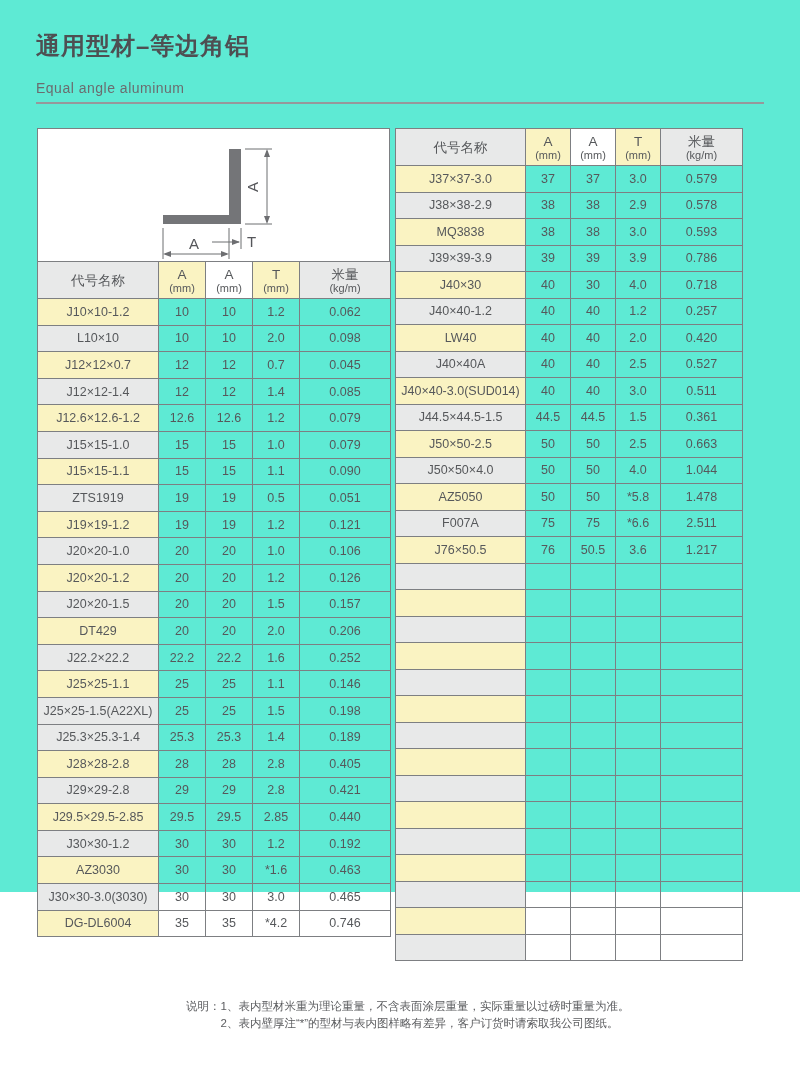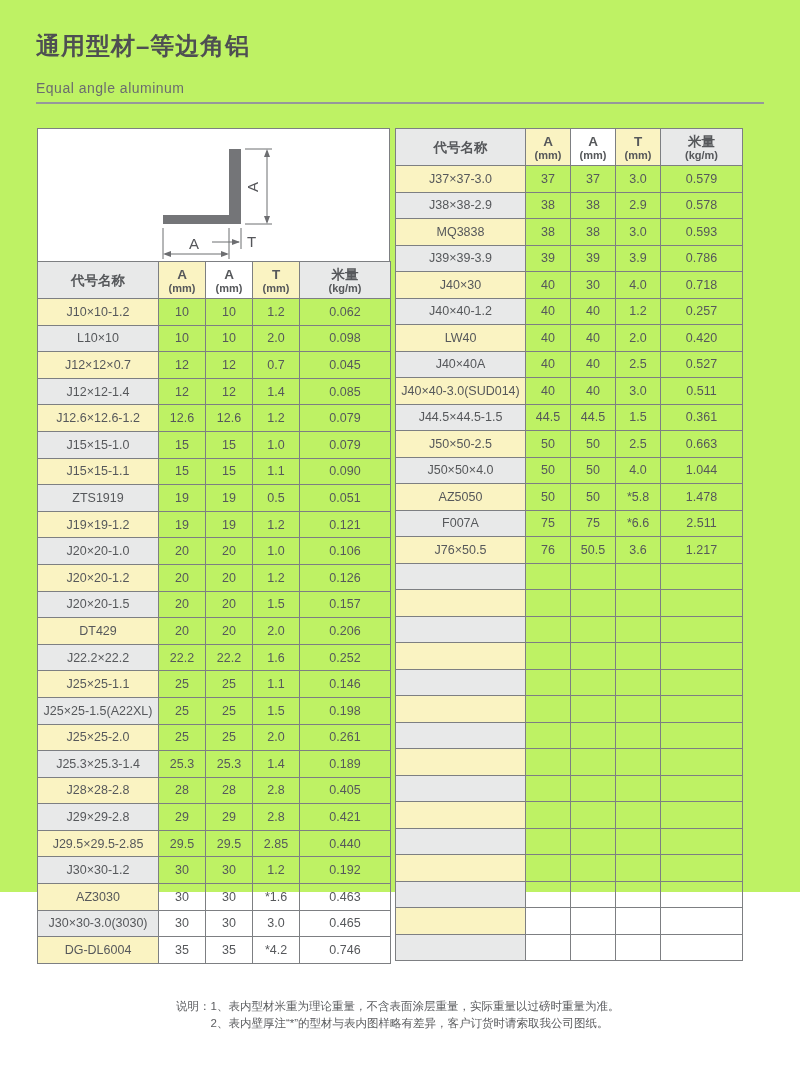--- a/index.html
+++ b/index.html
@@ -2,21 +2,21 @@
 <html><head>
 <meta charset="utf-8">
 <style>
   * { box-sizing: border-box; }
   html,body { margin:0; padding:0; background:#ffffff; }
   body {
     width:800px; height:1085px; position:relative; overflow:hidden;
     font-family:"Liberation Sans","DejaVu Sans",sans-serif;
     color:#56585b;
   }
-  .page { position:relative; width:800px; height:892px; background:#bef264; }
+  .page { position:relative; width:800px; height:892px; background:#5eead4; }
 
   
   .hdr { position:absolute; left:36px; top:30px; width:728px; }
   .hdr h1 { margin:0; font-size:24px; font-weight:bold; color:#4e4f52; letter-spacing:1px; }
   .hdr .sub { font-size:14px; color:#6b6c6f; margin-top:18px; letter-spacing:0.5px; }
   .hdr hr { margin:6px 0 0 0; border:none; border-top:2px solid #96989b; }
 
   
   .content { position:absolute; top:128px; left:37px; display:flex; gap:5px; align-items:flex-start; }
   .left-col { width:353px; }
@@ -28,36 +28,36 @@
 
   table.spec {
     border-collapse:collapse; table-layout:fixed; width:100%;
     font-size:12.5px; color:#56585b;
   }
   .left-col table.spec { margin-top:-1px; }
   table.spec th, table.spec td {
     border:1px solid #7d7f82; text-align:center; vertical-align:middle;
     padding:0 2px; overflow:hidden; white-space:nowrap;
   }
-  table.spec th { height:37px; font-weight:bold; line-height:1.15; padding-top:2px; }
+  table.spec th { height:37px; font-weight:normal; line-height:1.15; padding-top:2px; }
   table.spec td { height:26.6px; }
   table.right td { height:26.5px; }
   th .hl { display:block; font-size:13.5px; }
   th .unit { display:block; font-size:11px; }
   .bg-yellow { background:#faf3c2; }
   .bg-gray   { background:#e8e9e9; }
   .bg-white  { background:#ffffff; }
 
   
   .dim { stroke:#6d6e71; stroke-width:1; fill:none; }
   .arr { fill:#6d6e71; stroke:none; }
   .dimtext { font-size:15px; fill:#55565a; font-family:"Liberation Sans","DejaVu Sans",sans-serif; }
 
   
-  .notes { position:absolute; left:176px; top:998px; display:flex; font-size:11.5px; color:#5b5c5f; line-height:1.5; }
+  .notes { position:absolute; left:186px; top:998px; display:flex; font-size:11.5px; color:#5b5c5f; line-height:1.5; }
   .notes-label { white-space:nowrap; }
   .notes-lines div { white-space:nowrap; }
 </style>
 </head>
 <body>
 
 <div class="page">
 
   <div class="hdr">
     <h1>通用型材–等边角铝</h1>
@@ -229,27 +229,20 @@
               <td>25</td>
               <td>1.1</td>
               <td>0.146</td>
             </tr>
             <tr>
               <td class="bg-gray">J25×25-1.5(A22XL)</td>
               <td>25</td>
               <td>25</td>
               <td>1.5</td>
               <td>0.198</td>
-            </tr>
-            <tr>
-              <td class="bg-yellow">J25×25-2.0</td>
-              <td>25</td>
-              <td>25</td>
-              <td>2.0</td>
-              <td>0.261</td>
             </tr>
             <tr>
               <td class="bg-gray">J25.3×25.3-1.4</td>
               <td>25.3</td>
               <td>25.3</td>
               <td>1.4</td>
               <td>0.189</td>
             </tr>
             <tr>
               <td class="bg-yellow">J28×28-2.8</td>

